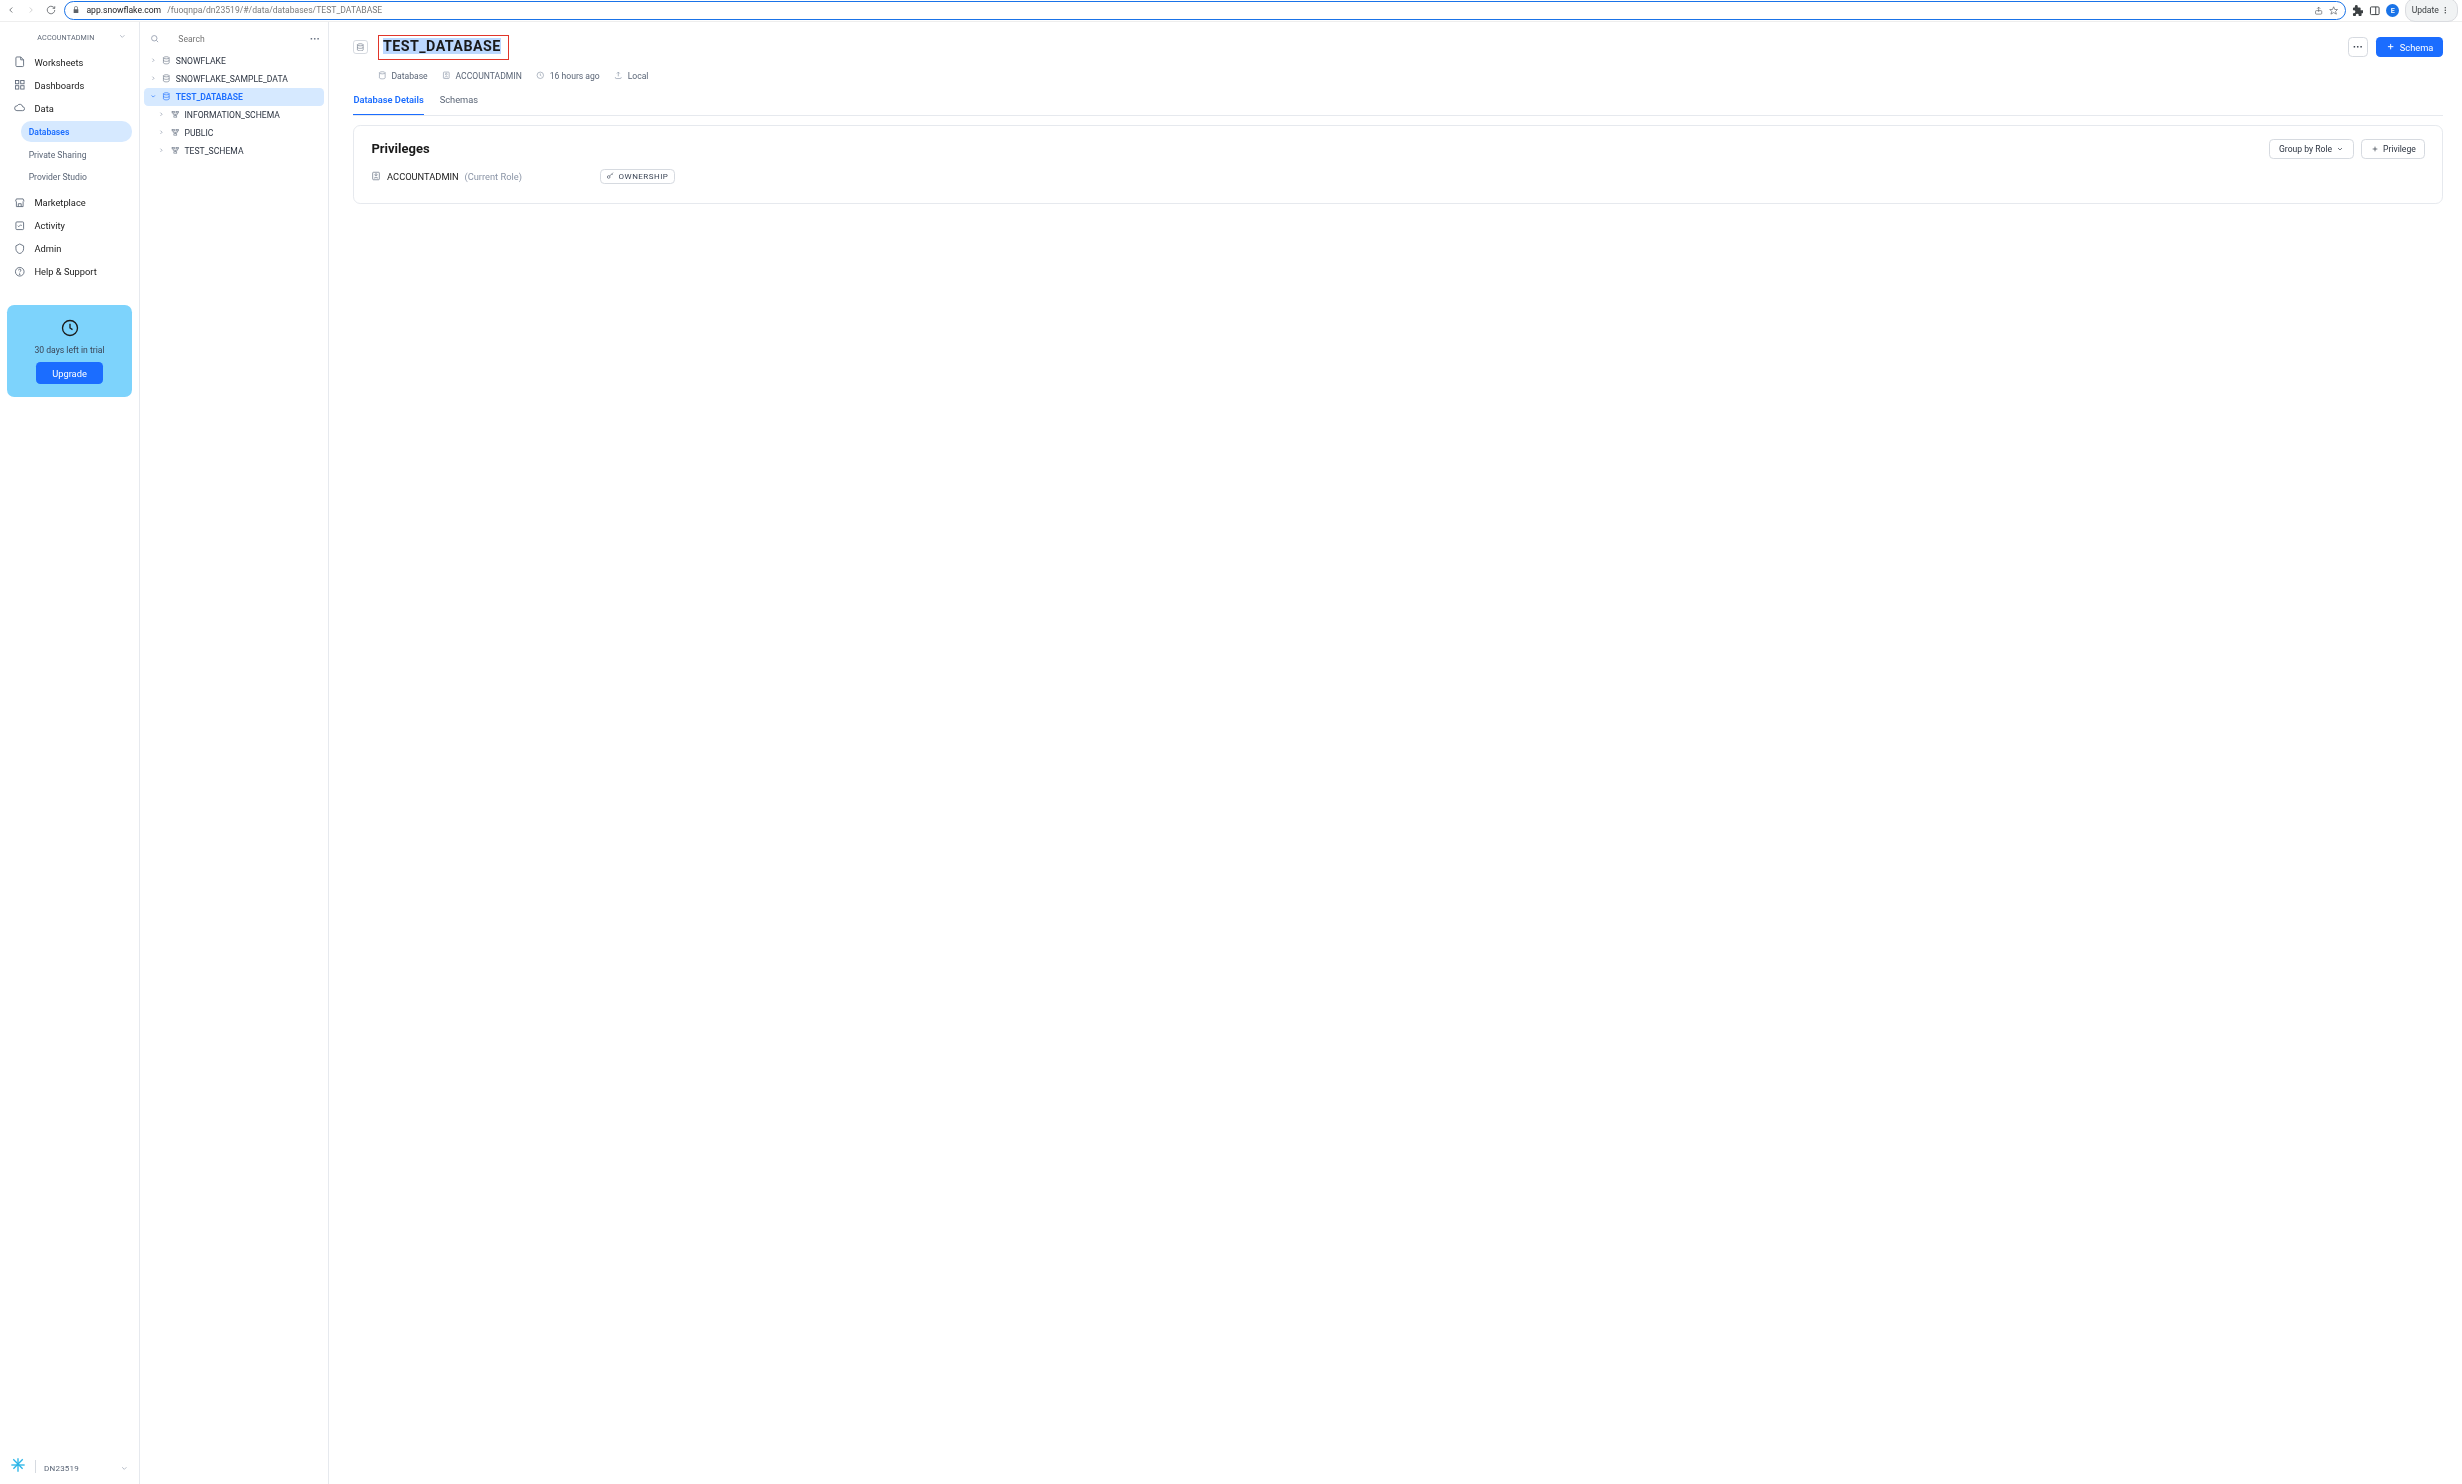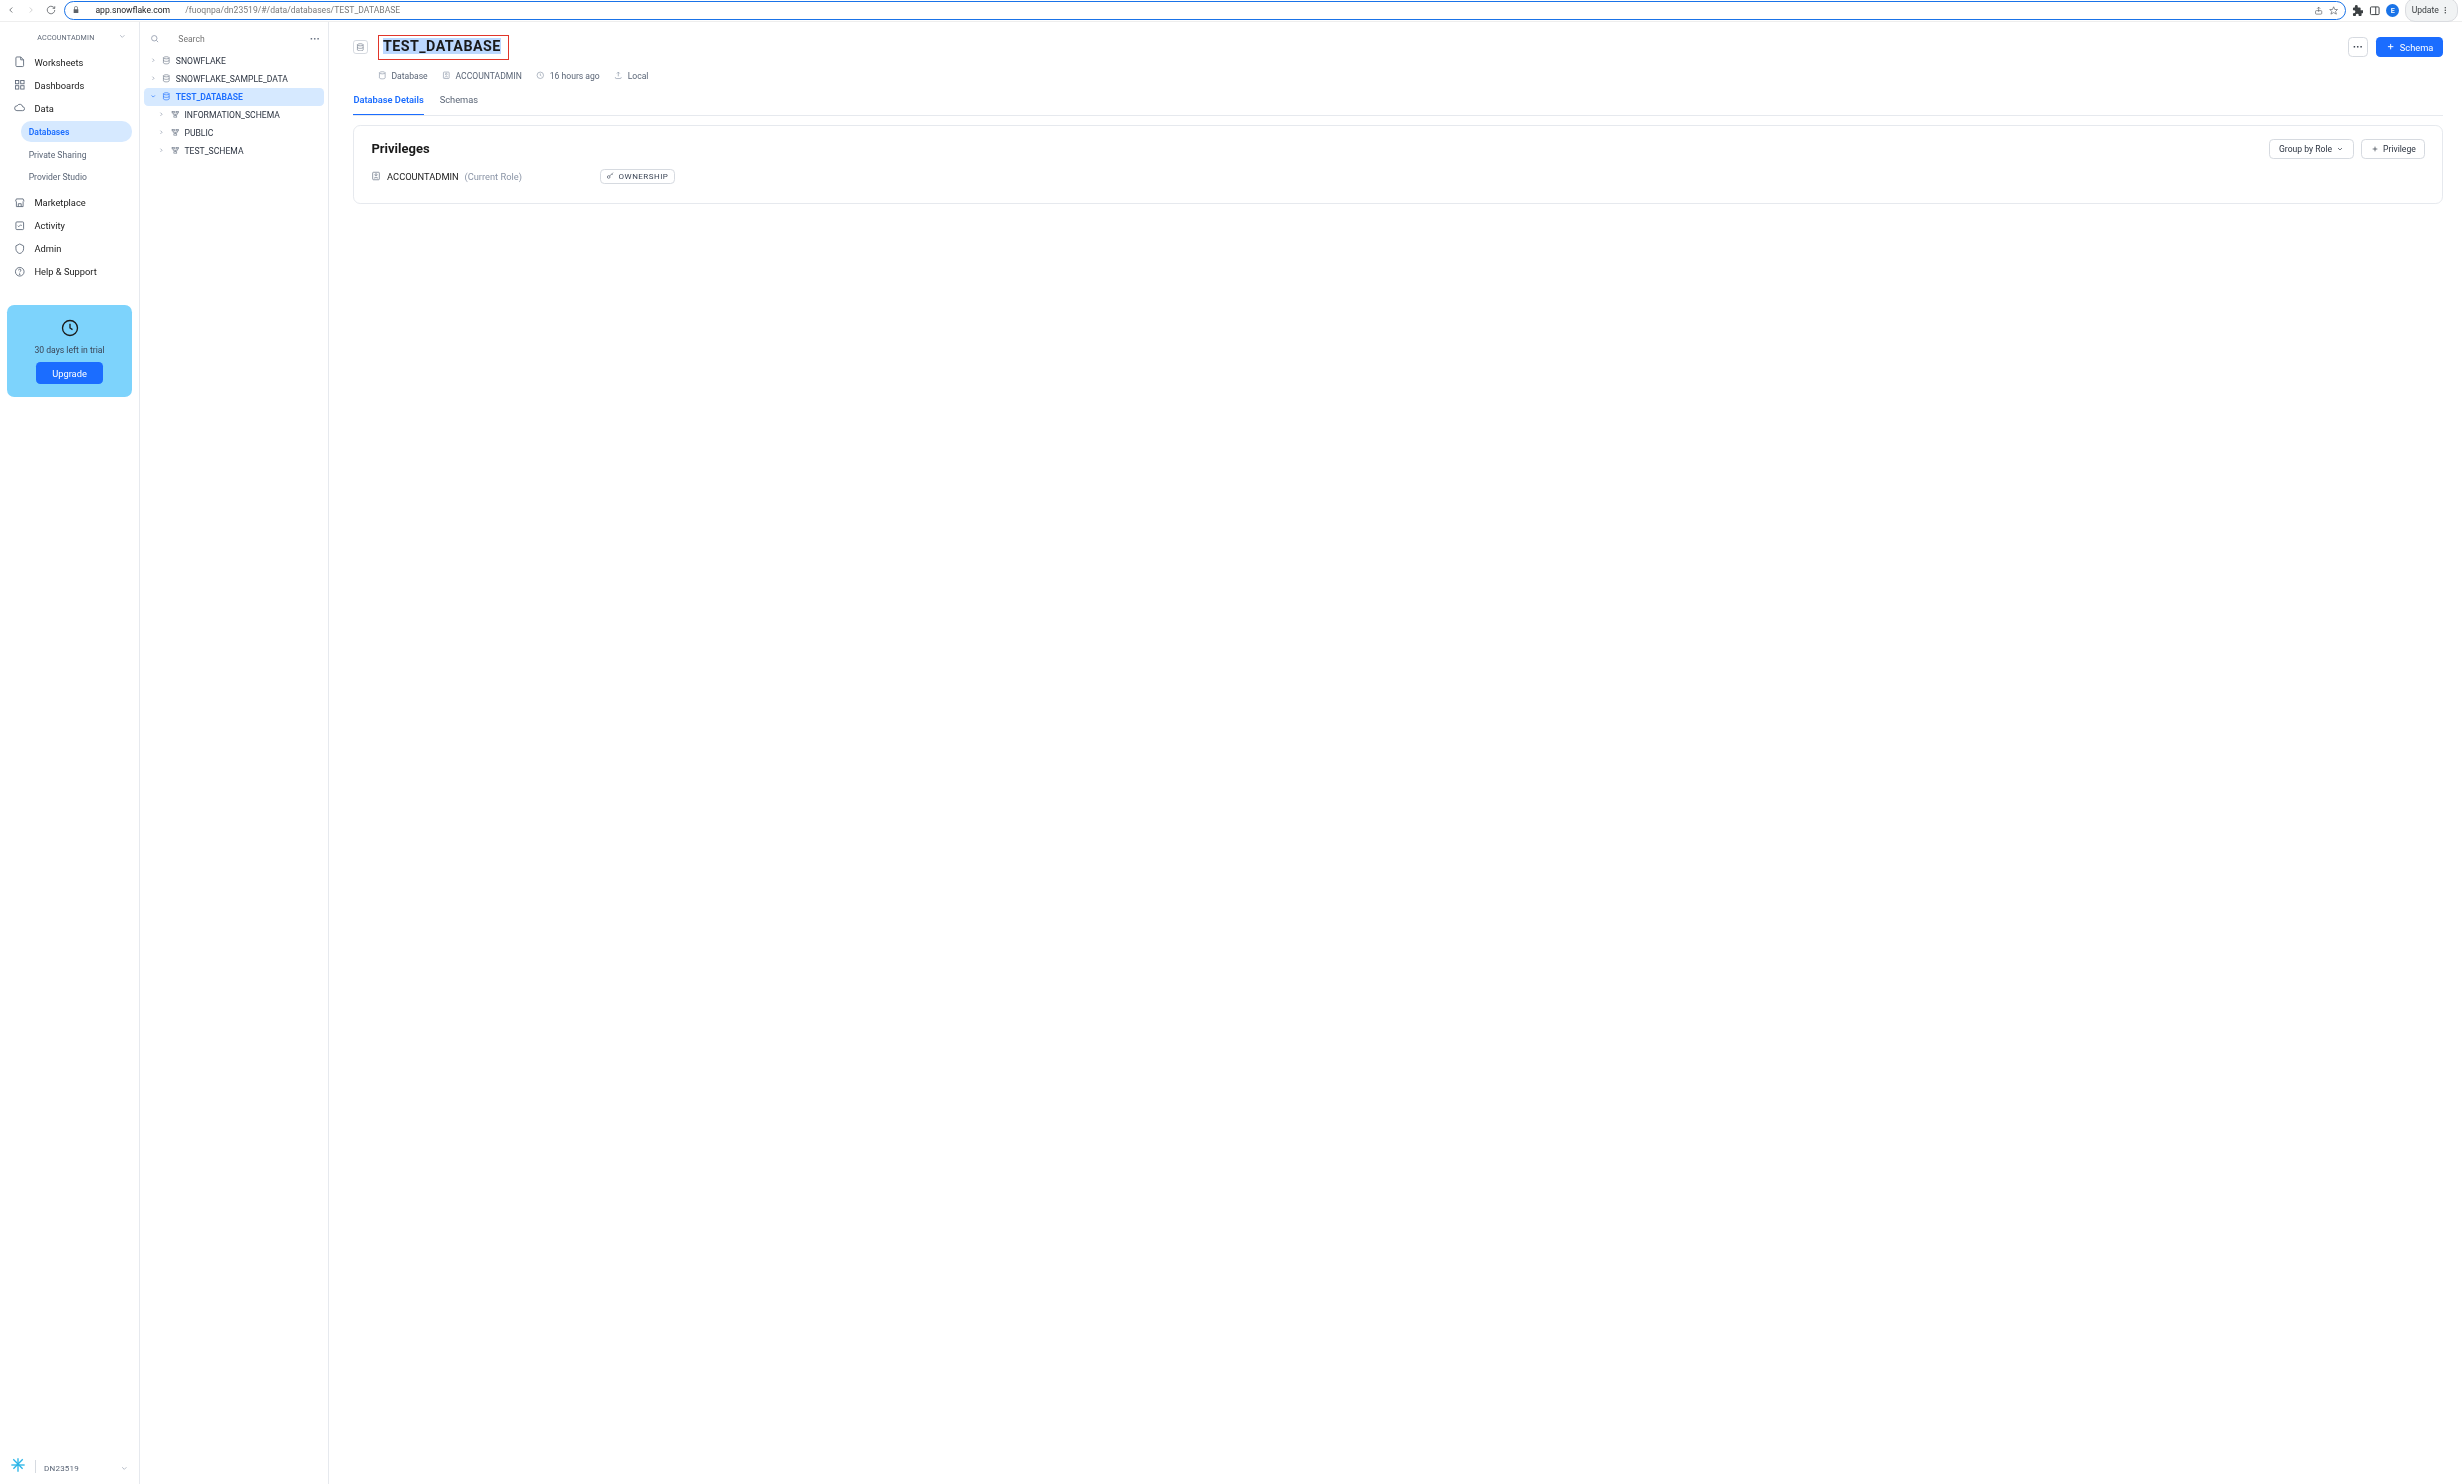--- a/index.html
+++ b/index.html
@@ -2,21 +2,21 @@
 <html style="font-size:11.5px"><head>
 <meta charset="utf-8">
 <style>
 * { box-sizing: border-box; margin: 0; padding: 0; font-family: -apple-system, BlinkMacSystemFont, "Segoe UI", Roboto, Helvetica, Arial, sans-serif; }
 html, body { height: 100%; background: #fff; color: #1a1a1a; }
 
 
 .browser-bar { height: 21.5px; display: flex; align-items: center; padding: 0 4.3px; border-bottom: 0.7px solid #eee; gap: 5.7px; }
 .nav-btn { width: 14.3px; height: 14.3px; display: flex; align-items: center; justify-content: center; color: #5f6368; cursor: pointer; }
 .nav-btn.disabled { color: #c7c7c7; }
-.url-bar { flex: 1; height: 18.6px; border: 1.4px solid #1a73e8; border-radius: 10px; display: flex; align-items: center; padding: 0 7.2px; gap: 15px; font-size: 8.6px; color: #5f6368; text-align: center; }
+.url-bar { flex: 1; height: 18.6px; border: 1.4px solid #1a73e8; border-radius: 10px; display: flex; align-items: center; padding: 0 7.2px; gap: 6px; font-size: 8.6px; color: #5f6368; text-align: center; }
 .url-host { color: #202124; }
 .url-path { color: #7a7a7a; }
 .url-actions { margin-left: auto; display: flex; gap: 5.7px; color: #5f6368; }
 .chrome-icons { display: flex; align-items: center; gap: 5.7px; }
 .avatar-chip { width: 13px; height: 13px; border-radius: 50%; background: #1a73e8; color: #fff; display: flex; align-items: center; justify-content: center; font-size: 7.2px; font-weight: 600; }
 .update-btn { height: 24px; padding: 0 7.2px 0 5.7px; border: 0.7px solid #dadce0; border-radius: 10px; display: flex; align-items:center; font-size: 8.6px; color: #3c4043; gap: 2px; background: #f1f3f4; }
 
 
 .app { display: flex; height: calc(100% - 21.5px); }
 .sidebar-left { width: 140px; border-right: 0.7px solid #e6e9ee; display: flex; flex-direction: column; padding: 7.2px 7.2px 7.2px 7.2px; }

